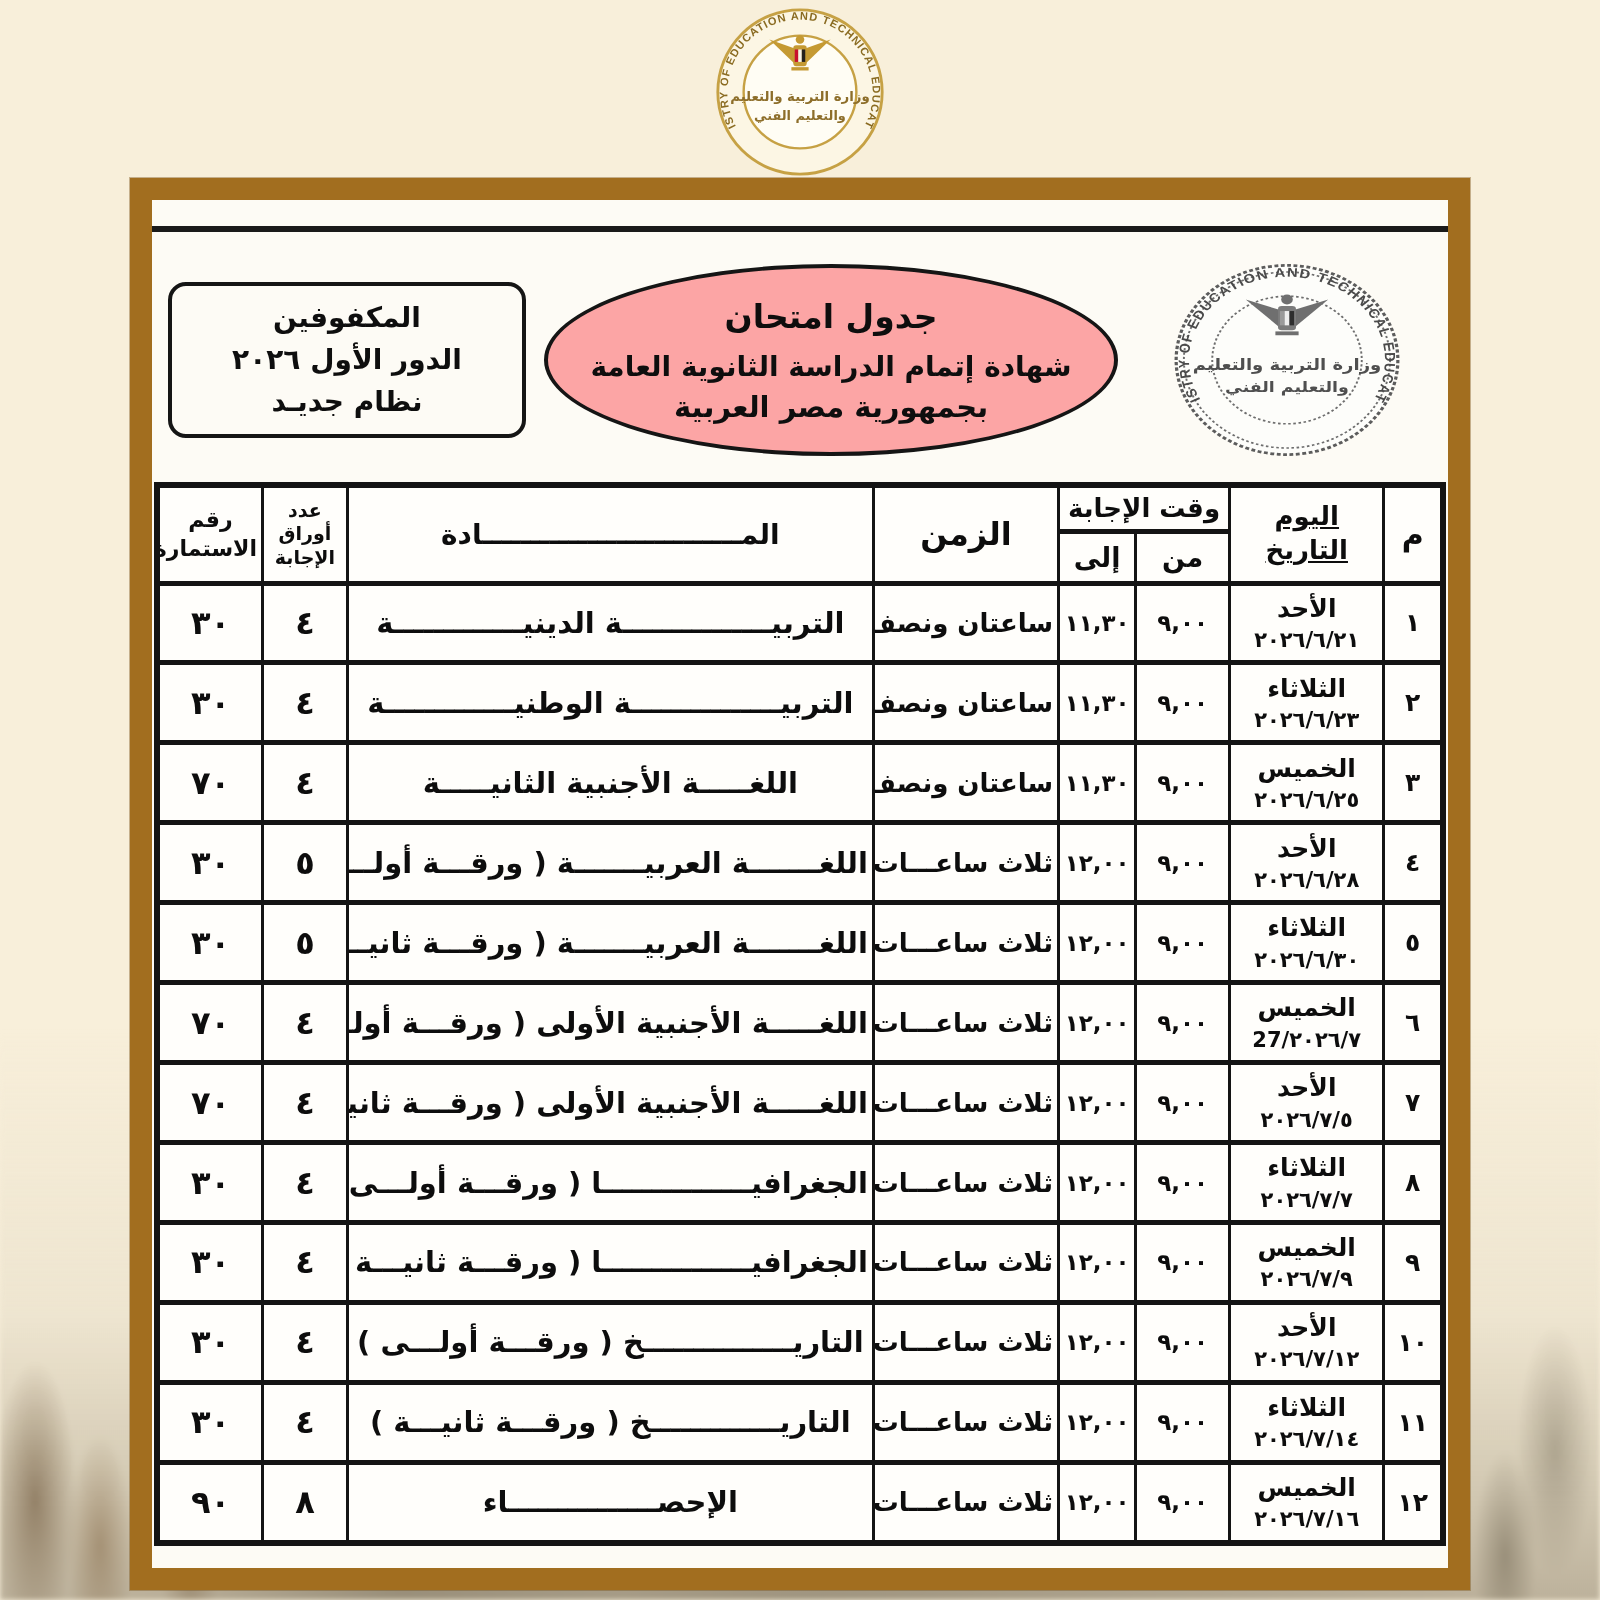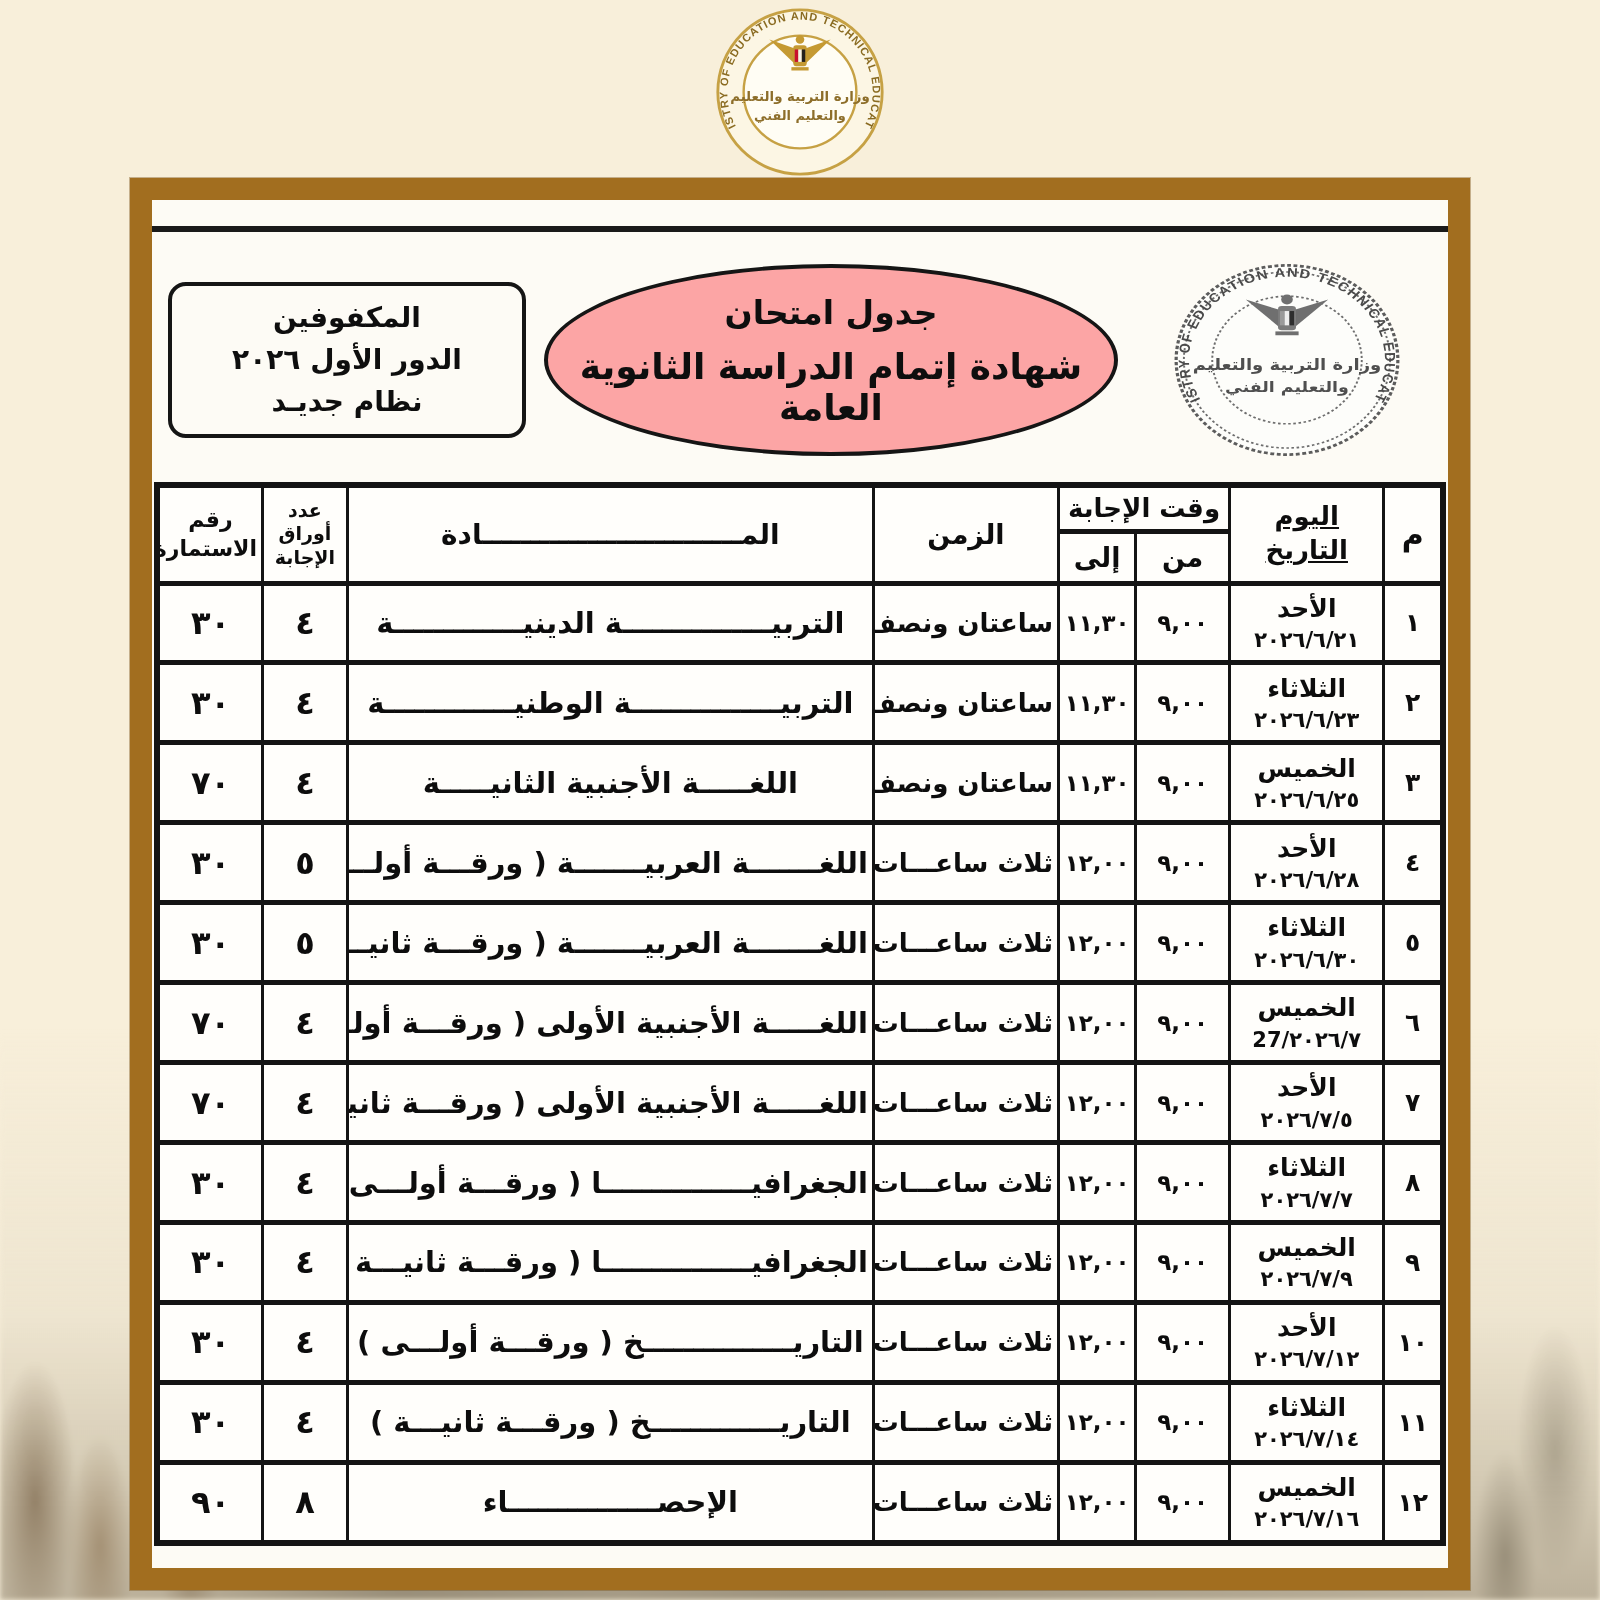--- a/index.html
+++ b/index.html
@@ -38,21 +38,21 @@
     direction:rtl;display:flex;align-items:center;justify-content:space-between;
     padding:6px 10px 0 12px;box-sizing:border-box;
   }
   .doc-seal-wrap{width:302px;display:flex;justify-content:center;align-items:center;}
   .title-oval{
     width:566px;height:184px;border:4px solid #151515;border-radius:50%;
     display:flex;flex-direction:column;align-items:center;justify-content:center;
     color:#0e0e0e;font-weight:700;text-align:center;background:#fca5a5;
   }
   .title-oval .l1{font-size:33px;}
-  .title-oval .l2{font-size:36px;margin-top:14px;}
+  .title-oval .l2{font-size:28px;margin-top:14px;}
   .title-oval .l3{font-size:29px;margin-top:7px;}
   .cat-box{
     width:350px;height:148px;border:4px solid #151515;border-radius:18px;
     display:flex;flex-direction:column;align-items:center;justify-content:center;
     font-weight:700;font-size:28px;line-height:1.5;color:#0e0e0e;
     margin-left:4px;background:#fdfbf5;text-align:center;
   }
   
   .tbl-wrap{position:absolute;top:282px;left:2px;right:2px;bottom:22px;}
   table.sched{
@@ -62,21 +62,21 @@
   table.sched th,table.sched td{
     border:solid #141414;border-width:5px 3px;
     padding:0 4px;text-align:center;vertical-align:middle;overflow:hidden;
   }
   thead tr.h1{height:46px;}
   thead tr.h2{height:52px;}
   th.h-index{font-size:30px;}
   th.h-daydate{font-size:26px;line-height:1.3;text-decoration:underline;}
   th.h-anstime{font-size:26px;}
   th.h-fromto{font-size:27px;}
-  th.h-duration{font-size:27px;}
+  th.h-duration{font-size:32px;}
   th.h-subject{font-size:28px;white-space:nowrap;}
   th.h-sheets{font-size:19px;line-height:1.25;}
   th.h-form{font-size:22px;line-height:1.35;}
   td.c-num{font-size:25px;}
   td.c-daydate{line-height:1.25;}
   td.c-daydate .day{font-size:25px;}
   td.c-daydate .date{font-size:21px;margin-top:3px;}
   td.c-time{font-size:23px;}
   td.c-dur{font-size:26px;white-space:nowrap;}
   td.c-subj{font-size:29px;white-space:nowrap;}
@@ -148,20 +148,21 @@
               <rect x="81" y="64" width="18" height="3.5" fill="#6f6f6f"></rect>
             </g>
             <text class="seal-ar" x="90" y="99" font-size="14" fill="#4f4f4f" text-anchor="middle">وزارة التربية والتعليم</text>
             <text class="seal-ar" x="90" y="119" font-size="13.5" fill="#4f4f4f" text-anchor="middle">والتعليم الفني</text>
           </svg>
         </div>
 
         <div class="title-oval">
           <div class="l1">جدول امتحان</div>
           <div class="l2">شهادة إتمام الدراسة الثانوية العامة</div>
+          <div class="l3">بجمهورية مصر العربية</div>
         </div>
 
         <div class="cat-box">
           <div>المكفوفين</div>
           <div>الدور الأول ٢٠٢٦</div>
           <div>نظام جديـد</div>
         </div>
 
       </div>
 

